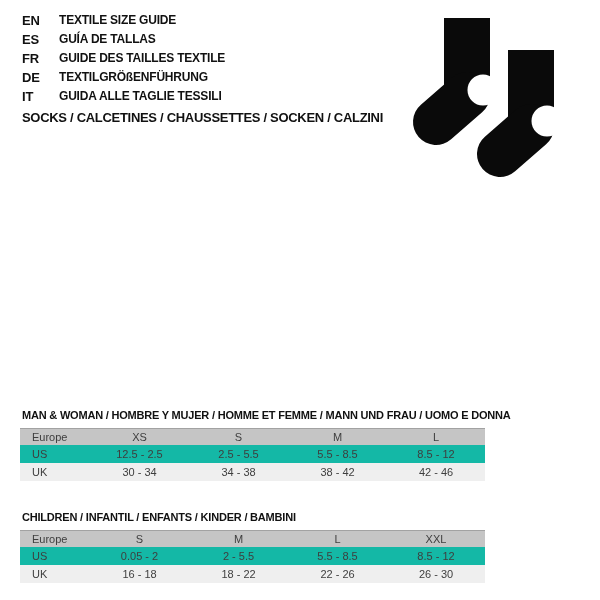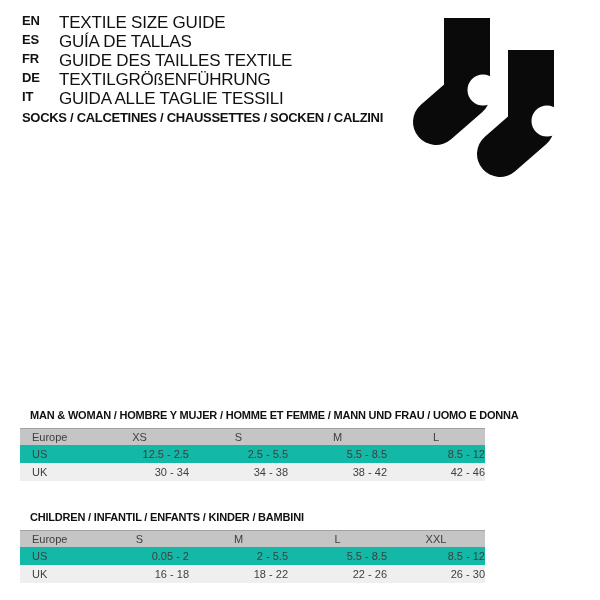--- a/index.html
+++ b/index.html
@@ -14,51 +14,51 @@
   html,body{background:#ffffff;}
   body{
     width:600px;height:600px;position:relative;overflow:hidden;
     font-family:"Liberation Sans", sans-serif;
     color:var(--heading-text);
   }
   
   .lang-block{position:absolute;left:22px;top:13px;}
   .lang-row{display:flex;height:19px;align-items:flex-start;}
   .lang-code{width:37px;font-weight:700;font-size:13px;letter-spacing:-0.2px;}
-  .lang-label{font-weight:400;font-size:17px;letter-spacing:-0.2px;white-space:nowrap;}
+  .lang-label{font-weight:700;font-size:12px;letter-spacing:-0.2px;white-space:nowrap;}
   
   .category-line{
     position:absolute;left:22px;top:110px;
     font-weight:700;font-size:13px;letter-spacing:-0.3px;white-space:nowrap;
   }
   
   .socks-icon{position:absolute;left:400px;top:0;width:180px;height:190px;}
   
   .section{position:absolute;left:20px;width:465px;}
   .section-man-woman{top:409px;}
   .section-children{top:511px;}
   .section-title{
     font-size:11px;line-height:13px;font-weight:700;letter-spacing:-0.2px;
-    white-space:nowrap;color:var(--heading-text);margin-left:10px;
+    white-space:nowrap;color:var(--heading-text);margin-left:2px;
   }
   table{
     border-collapse:collapse;table-layout:fixed;width:465px;margin-top:6px;
     font-size:11px;color:var(--table-text);
   }
   col.c0{width:70px;}
   col.c1,col.c2,col.c3{width:99px;}
   col.c4{width:98px;}
   thead tr{
     background:var(--header-bg);height:16px;
     border-top:1px solid var(--bar-border);
   }
   thead th{font-weight:400;text-align:center;}
   tbody tr{height:18px;background:#14b8a6;}
   tbody tr.alt{background:var(--row-alt-bg);}
-  tbody td{text-align:right;}
+  tbody td{text-align:center;}
   th.first,td.first{text-align:left;padding-left:12px;}
 </style>
 </head>
 <body>
 
 <div class="lang-block">
     <div class="lang-row">
       <span class="lang-code">EN</span>
       <span class="lang-label">TEXTILE SIZE GUIDE</span>
     </div>

